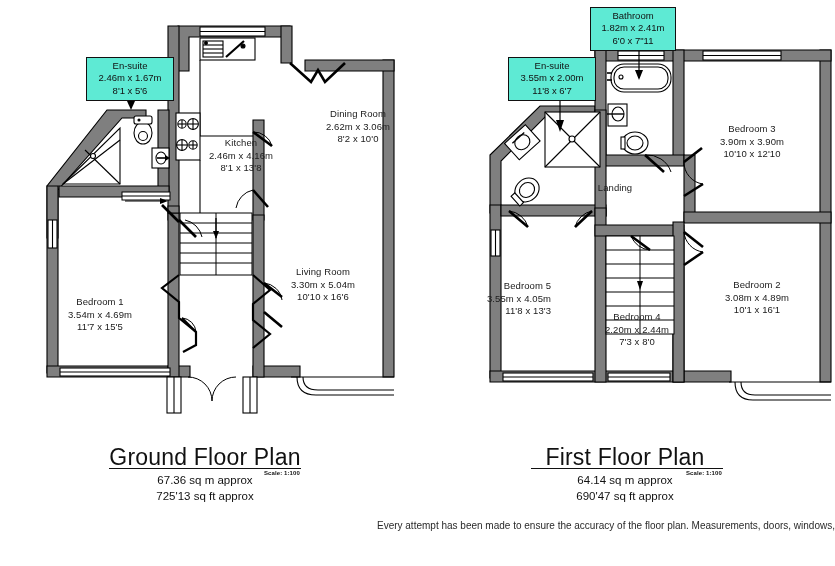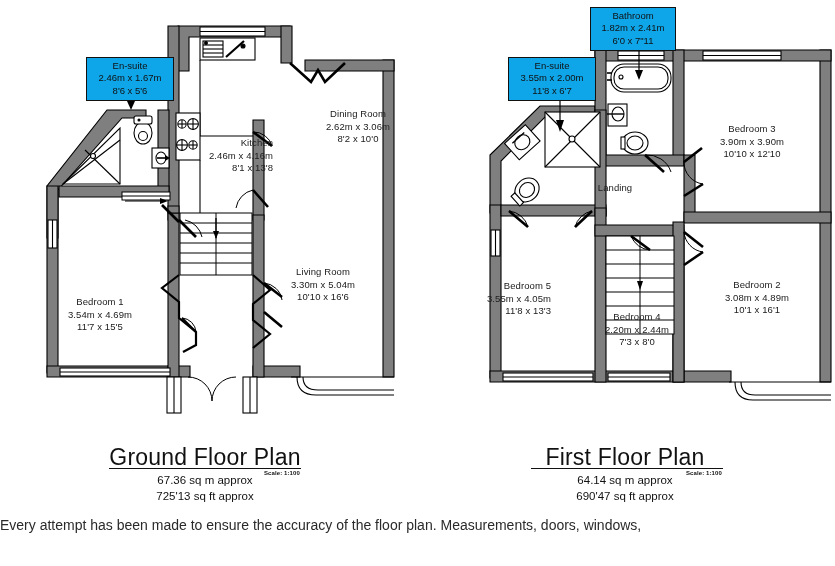--- a/index.html
+++ b/index.html
@@ -11,42 +11,42 @@
   .plan-svg{position:absolute;left:0;top:0;}
   
   .room-label{
     position:absolute;text-align:center;font-size:9.5px;line-height:12.5px;
     color:#202020;white-space:nowrap;letter-spacing:.1px;
   }
   .room-label .rl-name{display:block;}
   .room-label .rl-m{display:block;}
   .room-label .rl-f{display:block;}
   .callout{
-    position:absolute;border:1.4px solid #111;background:#0ea5e9;
+    position:absolute;border:1.4px solid #111;background:#5eead4;
     text-align:center;font-size:9.5px;line-height:12.4px;color:#111;
     padding:2px 4px 3px 4px;white-space:nowrap;box-sizing:border-box;
   }
   .callout span{display:block;}
   .floor-title{
     position:absolute;text-align:center;font-size:23px;color:#111;
     letter-spacing:.2px;white-space:nowrap;
   }
   .title-rule{position:absolute;border-top:1.6px solid #111;}
   .scale-note{
     position:absolute;font-size:6px;color:#111;white-space:nowrap;
     font-weight:bold;letter-spacing:.1px;
   }
   .area-line{
     position:absolute;text-align:center;font-size:11.5px;line-height:15.5px;
     color:#111;white-space:nowrap;
   }
   .area-line span{display:block;}
   .disclaimer{
-    position:absolute;left:0;width:835px;text-align:left;
-    font-size:14px;line-height:13.6px;color:#2a2a2a;
+    position:absolute;left:0;width:835px;text-align:right;
+    font-size:10px;line-height:13.6px;color:#2a2a2a;
   }
   .disclaimer span{display:block;}
 </style>
 </head>
 <body>
 
 <svg class="plan-svg" width="440" height="430" viewBox="0 0 440 430" style="left:0;top:0;">
   <g fill="#7f7f7f" stroke="#000" stroke-width="1.1" stroke-linejoin="miter">
 
     <path d="M107,110 L146,110 L146,118 L122,118 L58,190 L58,238 L47,238 L47,186 Z"></path>
@@ -318,21 +318,21 @@
     <path d="M306,382 Q306,395 320,395 L396,395"></path>
     <path d="M294,382 L396,382"></path>
   </g>
 </svg>
 
 <div class="room-label" style="left:358px;top:108px;transform:translateX(-50%);">
   <span class="rl-name">Dining Room</span>
   <span class="rl-m">2.62m x 3.06m</span>
   <span class="rl-f">8'2 x 10'0</span>
 </div>
-<div class="room-label" style="left:241px;top:137px;transform:translateX(-50%);text-align:right;">
+<div class="room-label" style="left:241px;top:137px;transform:translateX(-50%);">
   <span class="rl-name">Kitchen</span>
   <span class="rl-m">2.46m x 4.16m</span>
   <span class="rl-f">8'1 x 13'8</span>
 </div>
 <div class="room-label" style="left:323px;top:266px;transform:translateX(-50%);">
   <span class="rl-name">Living Room</span>
   <span class="rl-m">3.30m x 5.04m</span>
   <span class="rl-f">10'10 x 16'6</span>
 </div>
 <div class="room-label" style="left:100px;top:296px;transform:translateX(-50%);">
@@ -361,21 +361,21 @@
   <span class="rl-m">2.20m x 2.44m</span>
   <span class="rl-f">7'3 x 8'0</span>
 </div>
 <div class="room-label" style="left:615px;top:182px;transform:translateX(-50%);">
   <span class="rl-name">Landing</span>
 </div>
 
 <div class="callout" style="left:86px;top:57px;width:88px;">
   <span>En-suite</span>
   <span>2.46m x 1.67m</span>
-  <span>8'6 x 5'6</span>
+  <span>8'1 x 5'6</span>
 </div>
 <div class="callout" style="left:590px;top:7px;width:86px;">
   <span>Bathroom</span>
   <span>1.82m x 2.41m</span>
   <span>6'0 x 7"11</span>
 </div>
 <div class="callout" style="left:508px;top:57px;width:88px;">
   <span>En-suite</span>
   <span>3.55m x 2.00m</span>
   <span>11'8 x 6'7</span>

